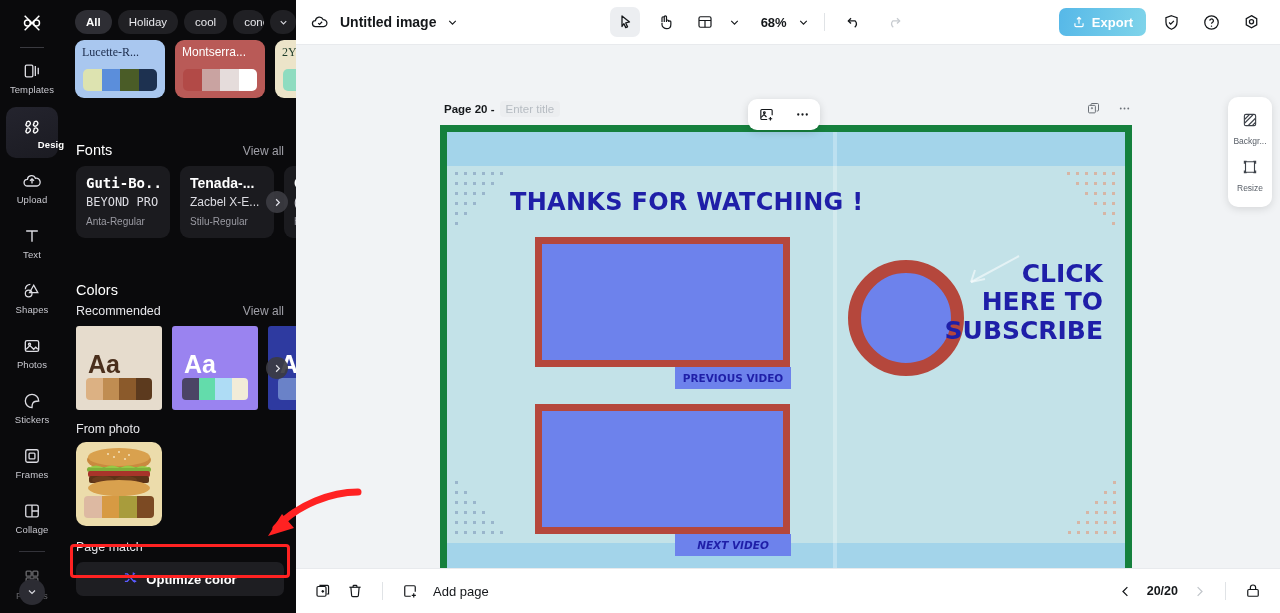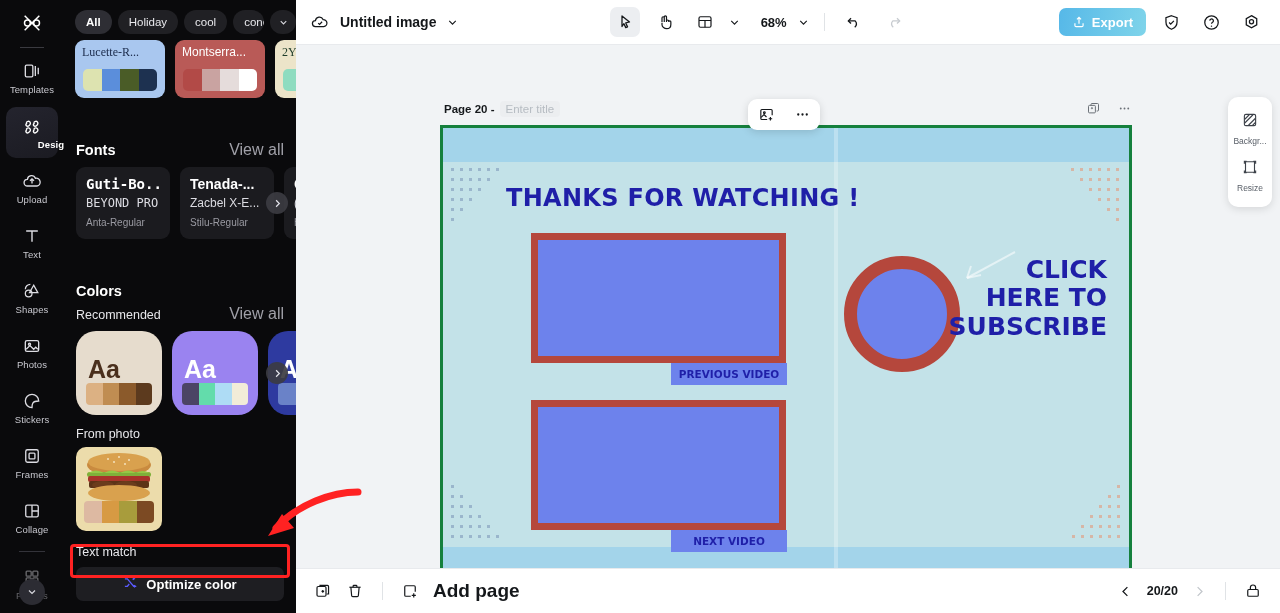--- a/index.html
+++ b/index.html
@@ -56,41 +56,41 @@
   .tpl-card { width: 90px; height: 58px; border-radius: 9px; overflow: hidden; position: relative;
      flex: 0 0 90px; cursor: pointer; }
   .tpl-card .tname { position:absolute; top:5px; left:7px; right:5px; font-size:12px;
      overflow:hidden; white-space:nowrap; }
   .tpl-swatches { position:absolute; left:8px; right:8px; bottom:7px; height:22px;
      display:flex; border-radius:5px; overflow:hidden; }
   .tpl-swatches span { flex:1; }
 
   .sec-head { display:flex; align-items:baseline; justify-content:space-between;
      padding: 16px 12px 8px 12px; }
-  .sec-title { color:#fff; font-size:14.5px; font-weight:bold;margin-top:28px; }
+  .sec-title { color:#fff; font-size:14.5px; font-weight:normal;margin-top:28px; }
   .sec-sub { color:#e6e6ea; font-size:12.5px; }
-  .view-all { color:#a0a0a8; font-size:16px; cursor:pointer; }
+  .view-all { color:#a0a0a8; font-size:12px; cursor:pointer; }
 
   .font-row { display:flex; gap:10px; padding-left:12px; position:relative; }
   .font-card { width:94px; height:72px; flex:0 0 94px; background:#1b1b1f; border-radius:9px;
      padding:9px 10px; cursor:pointer; overflow:hidden; }
   .font-l1 { color:#fff; font-size:14px; font-weight:bold; white-space:nowrap; overflow:hidden;
      font-family:"DejaVu Sans Mono", monospace; }
   .font-l1.serif { font-family:"Liberation Sans", sans-serif; }
   .font-l2 { color:#dcdce2; font-size:12px; margin-top:4px; white-space:nowrap; overflow:hidden;
      font-family:"DejaVu Sans Mono", monospace; }
   .font-l2.plain { font-family:"Liberation Sans", sans-serif; }
   .font-l3 { color:#9a9aa2; font-size:10px; margin-top:7px; white-space:nowrap; overflow:hidden; }
 
   .arrow-btn { position:absolute; width:22px; height:22px; border-radius:50%;
      background:rgba(60,60,66,.92); display:flex; align-items:center; justify-content:center;
      cursor:pointer; z-index:5; }
 
   .color-row { display:flex; gap:10px; padding-left:12px; position:relative; }
-  .color-card { width:86px; height:84px; flex:0 0 86px; border-radius:20px; position:relative;
+  .color-card { width:86px; height:84px; flex:0 0 86px; border-radius:3px; position:relative;
      cursor:pointer; overflow:hidden; }
   .color-card .aa { position:absolute; top:24px; left:12px; font-size:25px; font-weight:bold; }
   .color-sw { position:absolute; left:10px; right:10px; bottom:10px; height:22px;
      display:flex; border-radius:4px; overflow:hidden; }
   .color-sw span { flex:1; }
 
   .photo-card { width:86px; height:84px; margin-left:12px; border-radius:10px; overflow:hidden;
      position:relative; background:#ecdcab; cursor:pointer; }
   .burger { position:absolute; left:0; right:0; top:4px; height:52px; }
   .photo-sw { position:absolute; left:8px; right:8px; bottom:8px; height:22px; display:flex;
@@ -128,21 +128,21 @@
      font-weight:bold; display:flex; align-items:center; gap:5px; }
   .enter-title { color:#b6bcc2; background:#eceef0; border-radius:4px; padding:2px 6px;
      font-weight:normal; font-size:11.5px; cursor:text; }
 
   .float-tools { position:absolute; left:452px; top:54px; width:72px; height:31px;
      background:#fff; border-radius:9px; box-shadow:0 2px 8px rgba(0,0,0,.14);
      display:flex; align-items:center; justify-content:space-around; z-index:10; }
   .ct-right { position:absolute; left:790px; top:56px; display:flex; gap:16px; align-items:center; }
 
   .slide-wrap { position:absolute; left:144px; top:80px; width:692px; height:459px;
-     border:3px solid #15803d; background:#22c55e; }
+     border:7px solid #15803d; background:#22c55e; }
   .slide { position:absolute; inset:0; background:#c3e2e8; overflow:hidden; }
   .band-top { position:absolute; left:0; right:0; top:0; height:34px; background:#a3d4ea; }
   .band-bot { position:absolute; left:0; right:0; bottom:0; height:34px; background:#a3d4ea; }
   .vline { position:absolute; top:0; bottom:0; left:57%; width:4px; background:rgba(255,255,255,.28); }
   .dots { position:absolute; }
   .headline { position:absolute; left:63px; top:56px; color:#1f1fa8; font-size:24px;
      font-weight:bold; letter-spacing:.3px; font-family:"DejaVu Sans", sans-serif; }
   .vidbox { position:absolute; border:7px solid #b5473c; background:#6d82ec; }
   .vidlabel { position:absolute; background:#6d82ec; color:#1f1fa8; font-size:10.5px;
      font-weight:bold; display:flex; align-items:center; justify-content:center;
@@ -153,21 +153,21 @@
 
   .right-dock { position:absolute; right:8px; top:52px; width:44px; background:#fff;
      border-radius:10px; box-shadow:0 2px 9px rgba(0,0,0,.12); padding:8px 0; z-index:12; }
   .dock-item { display:flex; flex-direction:column; align-items:center; gap:3px;
      padding:6px 0; cursor:pointer; }
   .dock-item .dl { font-size:8.5px; color:#5a6069; max-width:40px; overflow:hidden;
      white-space:nowrap; text-align:center; }
 
   .bottombar { height:45px; background:#fff; border-top:1px solid #e8eaed;
      display:flex; align-items:center; padding:0 18px; gap:14px; }
-  .bb-text { font-size:19px; color:#14171a; font-weight:bold; }
+  .bb-text { font-size:13px; color:#14171a; font-weight:normal; }
   .pager { font-size:12.5px; color:#14171a; font-weight:bold; }
 
   
   .anno { position:absolute; left:250px; top:488px; width:112px; height:62px; z-index:40;
      pointer-events:none; }
 </style>
 </head>
 <body>
 
 <div id="app">
@@ -414,21 +414,21 @@
         <ellipse cx="43" cy="42" rx="31" ry="8" fill="#d9a14e"></ellipse>
       </svg>
       <div class="photo-sw">
         <span style="background:#ddb9a2"></span>
           <span style="background:#d79a43"></span>
           <span style="background:#a89c3c"></span>
           <span style="background:#7c4a23"></span>
       </div>
     </div>
 
-    <div class="smart-label">Text match</div>
+    <div class="smart-label">Page match</div>
 
     <div class="optimize">
       <span>
         <svg width="15" height="15" viewBox="0 0 24 24" fill="none" stroke="#5b5bff" stroke-width="2">
           <path d="M3 6h4l10 12h4M3 18h4l3-3.6M15.5 7.5L18 6l-2.5-1.5M17.5 19.5L20 18l-2.5-1.5"></path>
         </svg>
       </span>
       <span>Optimize color</span>
     </div>
 
@@ -682,21 +682,21 @@
                 <rect x="68" y="52" width="3" height="3"></rect>
             </g>
           </svg>
 
           <div class="headline">THANKS FOR WATCHING !</div>
 
           <div class="vidbox" style="left:88px;top:105px;width:255px;height:130px;"></div>
           <div class="vidlabel" style="left:228px;top:235px;width:116px;height:22px;">PREVIOUS VIDEO</div>
 
           <div class="vidbox" style="left:88px;top:272px;width:255px;height:130px;"></div>
-          <div class="vidlabel" style="left:228px;top:402px;width:116px;height:22px;">NEXT VIDEO</div>
+          <div class="vidlabel" style="left:228px;top:402px;width:116px;height:22px;font-style:italic;">NEXT VIDEO</div>
 
           <div class="circ" style="left:401px;top:128px;width:116px;height:116px;"></div>
 
           <svg style="position:absolute;left:514px;top:116px" width="62" height="46" fill="none" stroke="#ffffff" stroke-opacity=".55" stroke-width="2">
             <path d="M58 8 L10 34"></path>
               <path d="M10 34 l14 -3 M10 34 l4 -12"></path>
           </svg>
 
           <div class="cta" style="right:22px;top:128px">
             <div>CLICK</div>

